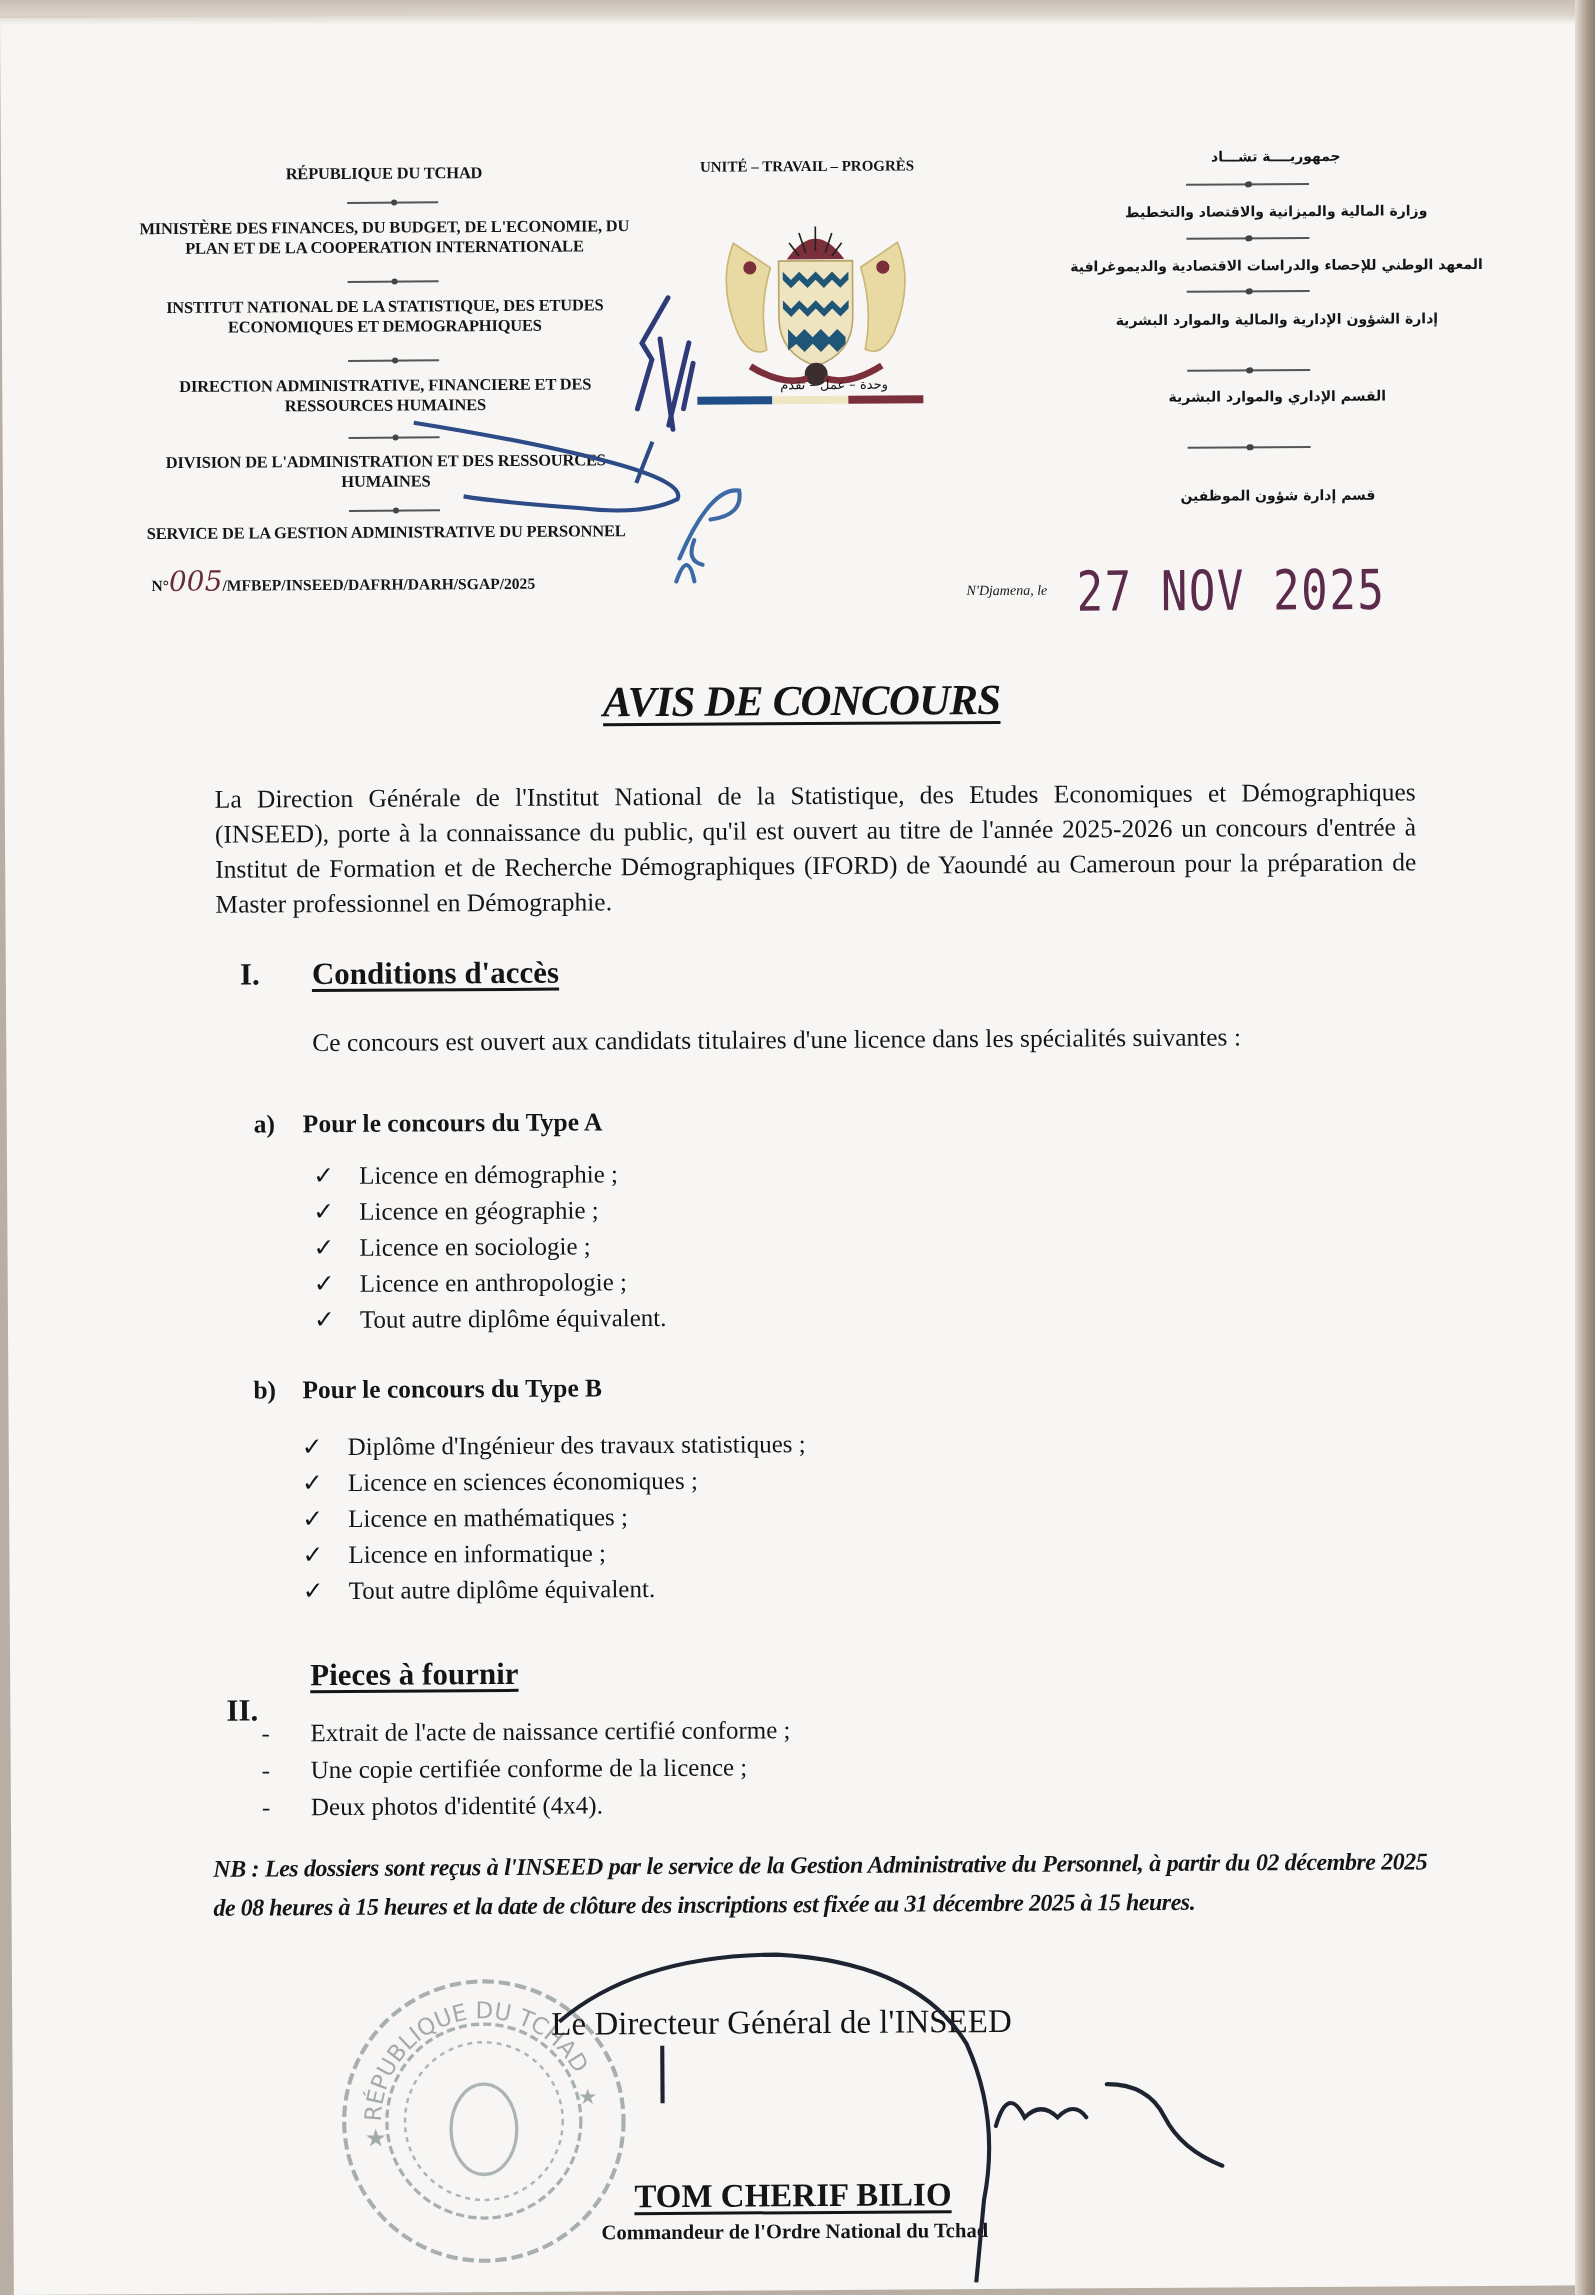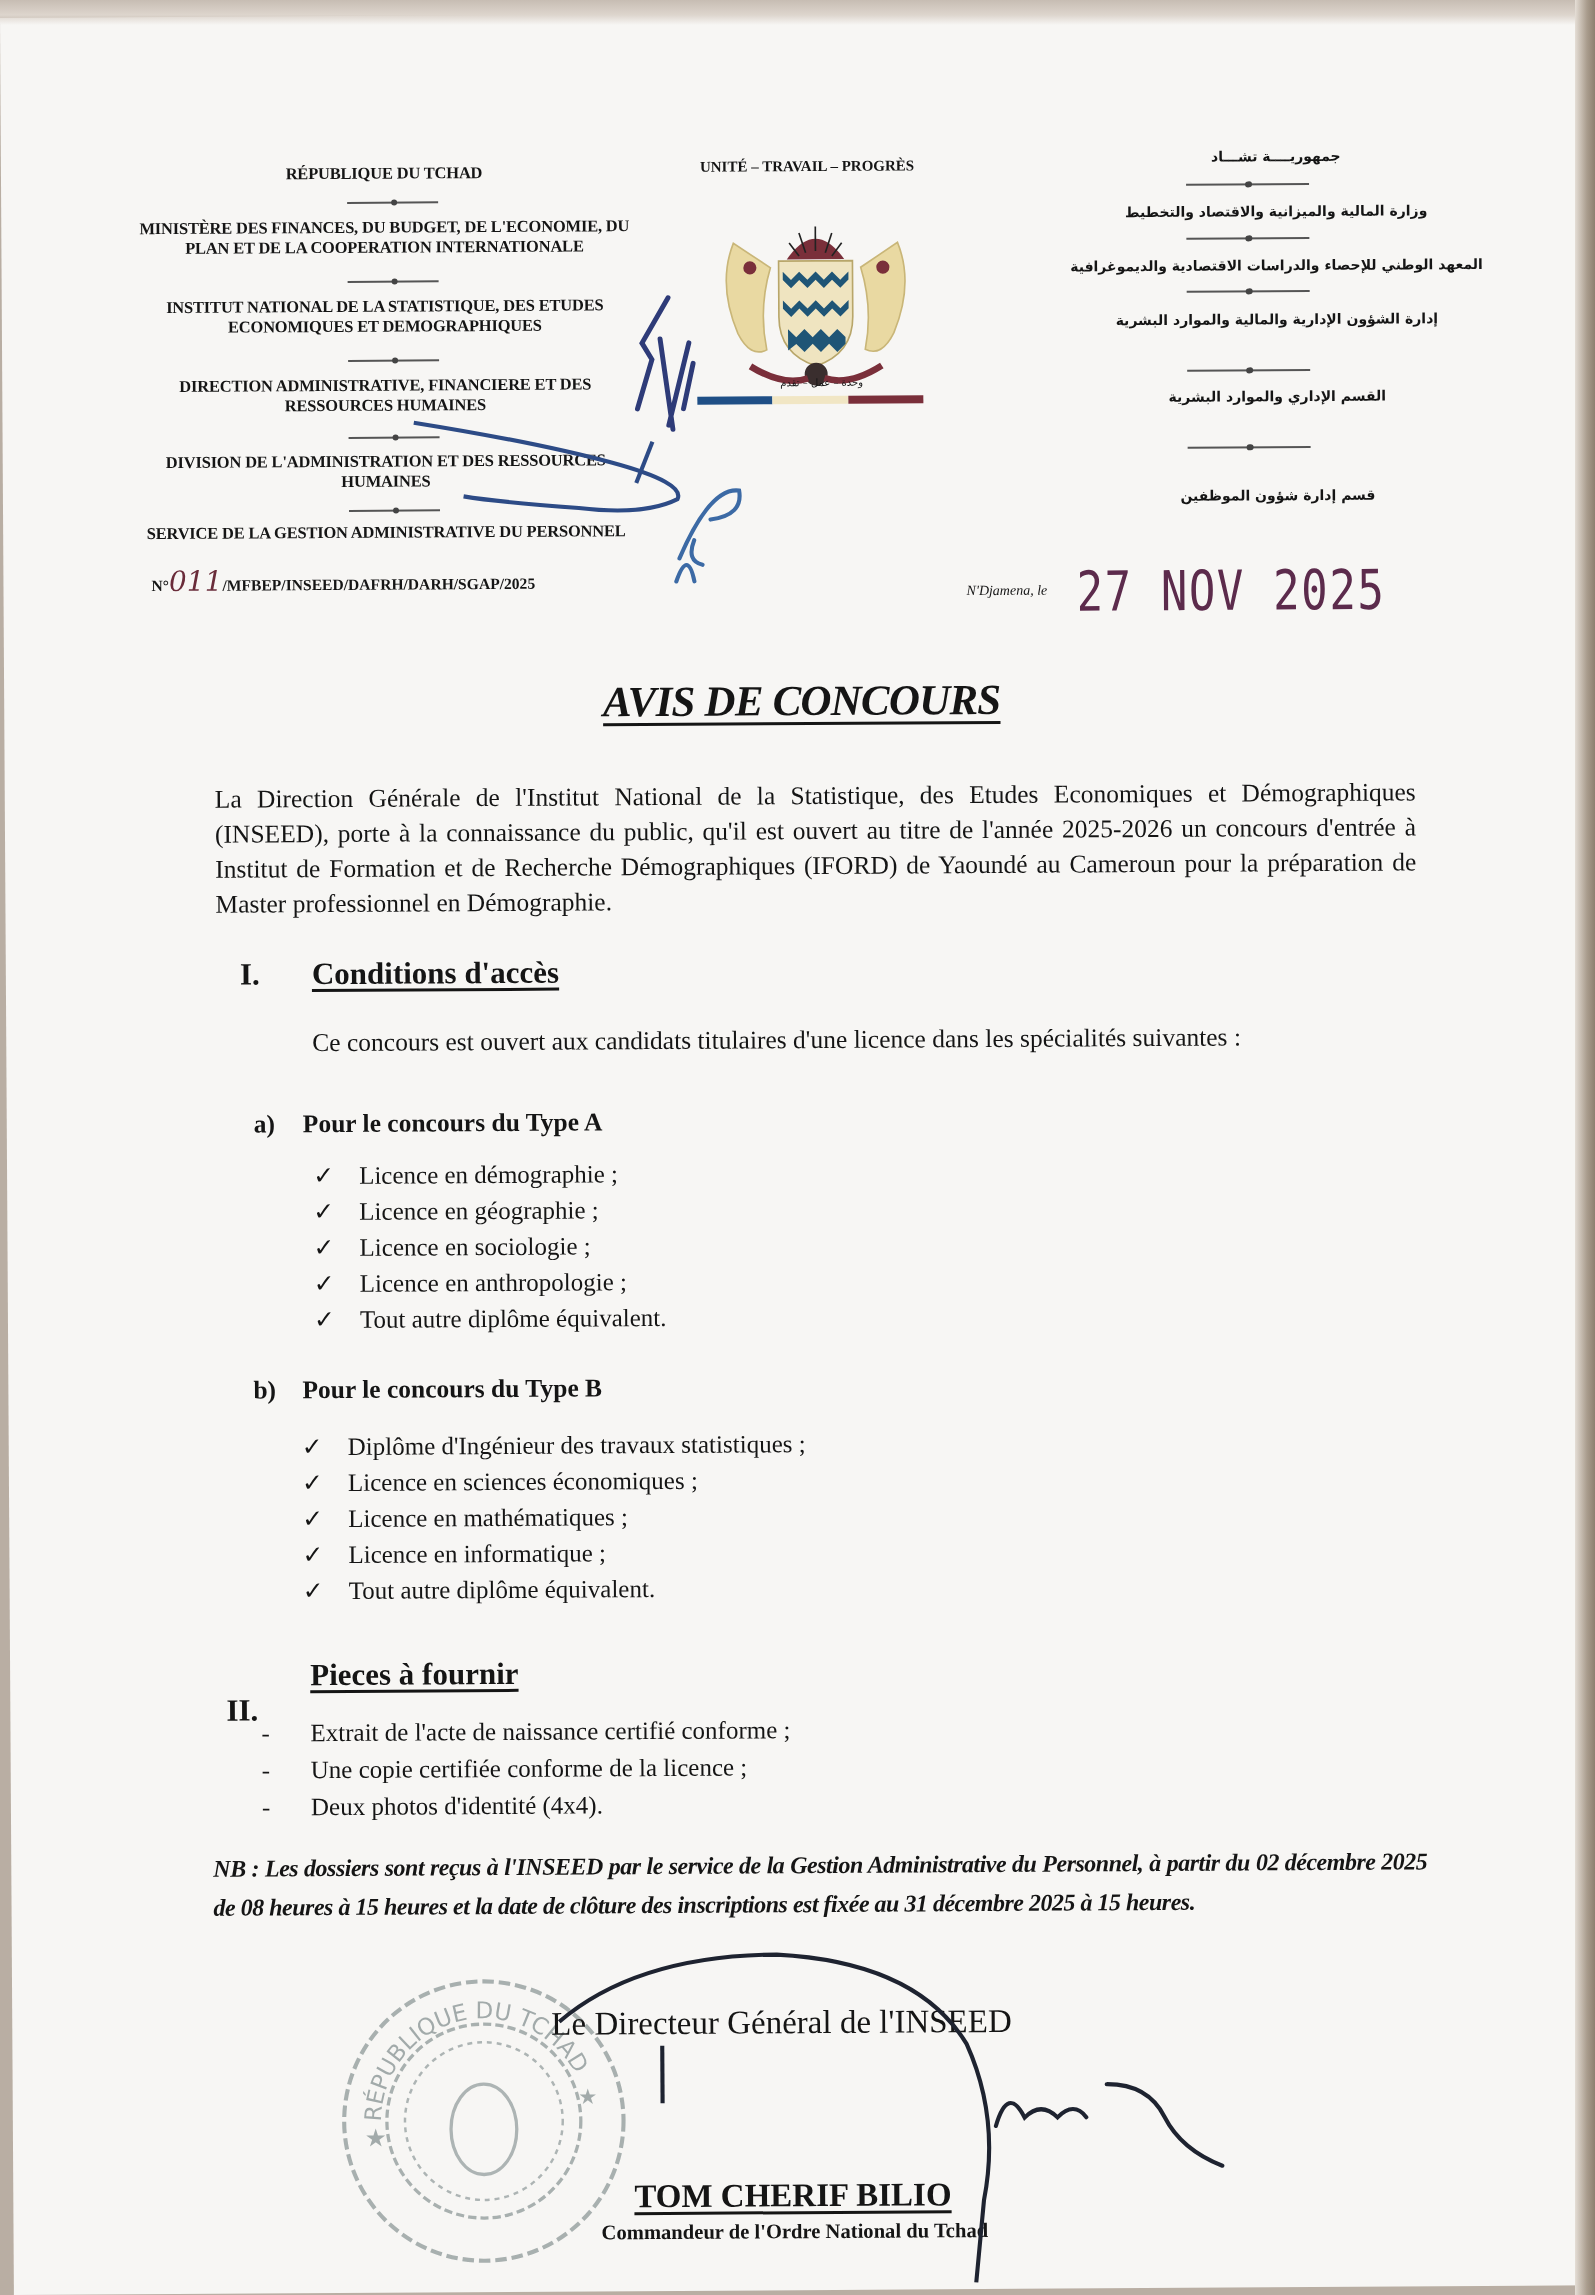--- a/index.html
+++ b/index.html
@@ -74,21 +74,21 @@
     <div>RESSOURCES HUMAINES</div>
   </div>
   <div class="orn" style="left:346px; top:421px; width:91px"></div>
   <div class="hl" style="top:436px">
     <div>DIVISION DE L'ADMINISTRATION ET DES RESSOURCES</div>
     <div>HUMAINES</div>
   </div>
   <div class="orn" style="left:346px; top:494px; width:91px"></div>
   <div class="hl" style="top:507px">SERVICE DE LA GESTION ADMINISTRATIVE  DU PERSONNEL</div>
   <div class="abs ref">
-    <span>N°</span><span class="hand">011</span><span>/MFBEP/INSEED/DAFRH/DARH/SGAP/2025</span>
+    <span>N°</span><span class="hand">005</span><span>/MFBEP/INSEED/DAFRH/DARH/SGAP/2025</span>
   </div>
 
   <div class="abs motto">UNITÉ – TRAVAIL – PROGRÈS</div>
   <div class="abs" style="left:699px; top:197px; width:230px; height:197px">
     <svg width="230" height="197" viewBox="0 0 280 240">
 
       <path d="M40 40 Q20 90 45 150 Q60 180 80 170 Q70 120 85 70 Z" fill="#e9d9a2" stroke="#c9b678" stroke-width="2"></path>
       <path d="M240 40 Q260 90 235 150 Q220 180 200 170 Q210 120 195 70 Z" fill="#e9d9a2" stroke="#c9b678" stroke-width="2"></path>
       <circle cx="60" cy="70" r="8" fill="#7a2f3a"></circle>
         <circle cx="222" cy="70" r="8" fill="#7a2f3a"></circle>
@@ -104,21 +104,21 @@
 
       <path d="M95 62 L185 62 L185 130 Q185 175 140 190 Q95 175 95 130 Z" fill="#efe4c0" stroke="#b8a66a" stroke-width="2"></path>
       <path d="M100 75 l10 10 l10 -10 l10 10 l10 -10 l10 10 l10 -10 l10 10 l10 -10 l0 10 l-10 10 l-10 -10 l-10 10 l-10 -10 l-10 10 l-10 -10 l-10 10 l-10 -10 Z" fill="#1f5576"></path>
       <path d="M100 110 l10 10 l10 -10 l10 10 l10 -10 l10 10 l10 -10 l10 10 l10 -10 l0 10 l-10 10 l-10 -10 l-10 10 l-10 -10 l-10 10 l-10 -10 l-10 10 l-10 -10 Z" fill="#1f5576"></path>
       <path d="M106 145 l10 10 l10 -10 l10 10 l10 -10 l10 10 l10 -10 l10 10 l0 8 l-10 10 l-10 -10 l-10 10 l-10 -10 l-10 10 l-10 -10 l-10 8 Z" fill="#1f5576"></path>
 
       <circle cx="140" cy="200" r="14" fill="#3a2e2e"></circle>
       <path d="M60 190 Q100 215 130 205 M150 205 Q180 215 220 190" stroke="#7a2f3a" stroke-width="8" fill="none"></path>
     </svg>
   </div>
-  <div class="abs" style="left:778px; top:364px; font-size:10px; font-family:'DejaVu Sans', sans-serif; direction:rtl">وحدة – عمل – تقدم</div>
+  <div class="abs" style="left:778px; top:364px; font-size:13px; font-family:'DejaVu Sans', sans-serif; direction:rtl">وحدة – عمل – تقدم</div>
   <div class="abs" style="left:695px; top:383px; width:226px; height:8.2px; display:flex">
     <div style="flex:1; background:#1f4f86"></div>
     <div style="flex:1; background:#f1e6c4"></div>
     <div style="flex:1; background:#7a2f3a"></div>
   </div>
 
   <div class="ar" style="top:138px">جمهوريــــة تشـــاد</div>
   <div class="orn" style="left:1185px; top:173px; width:123px"></div>
   <div class="ar" style="top:193px">وزارة المالية والميزانية والاقتصاد والتخطيط</div>
   <div class="orn" style="left:1185px; top:227px; width:123px"></div>

